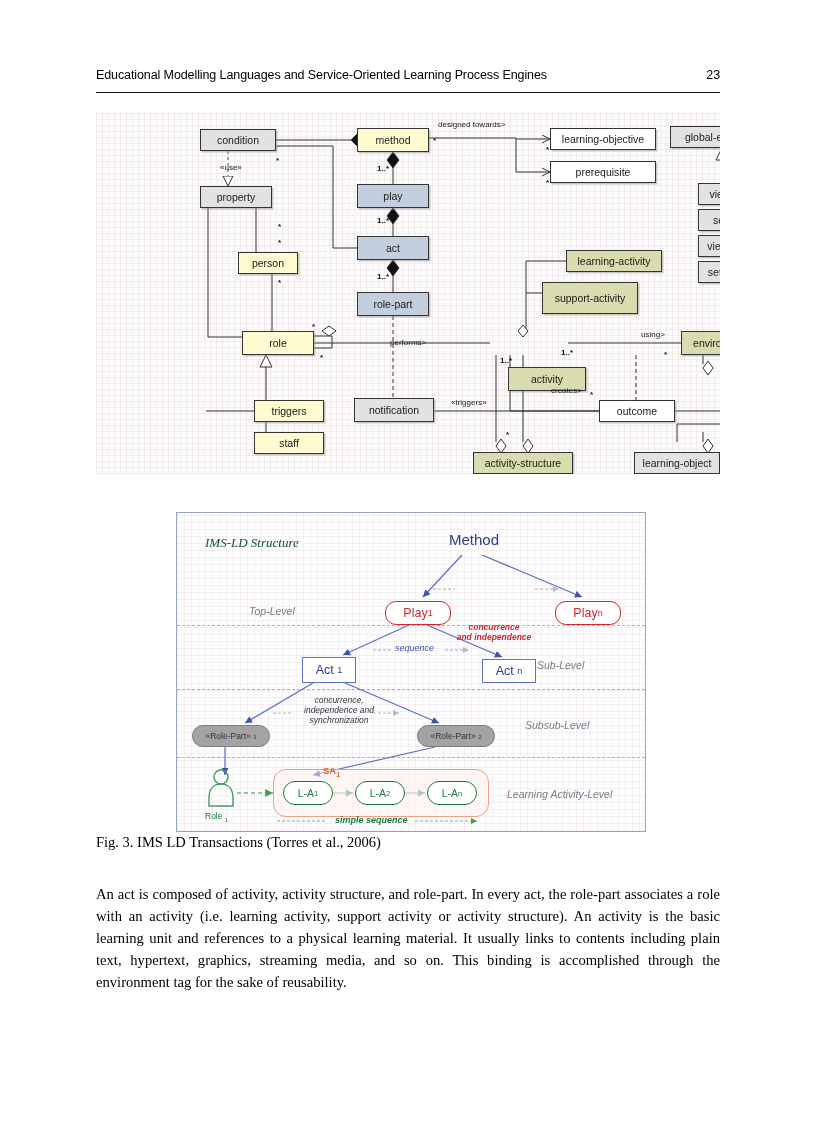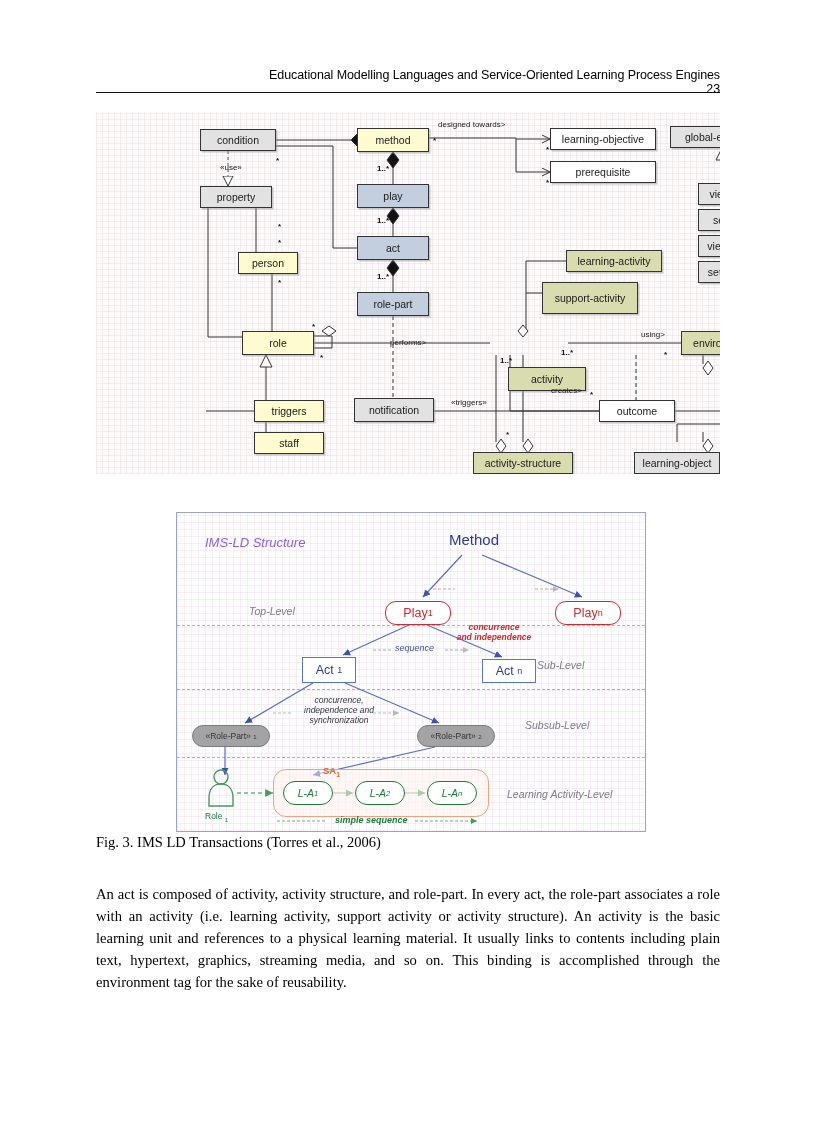--- a/index.html
+++ b/index.html
@@ -16,21 +16,20 @@
   .page { position: absolute; inset: 0; }
 
   
   .header {
     position: absolute;
     left: 96px; top: 68px; width: 624px;
     display: flex; align-items: flex-end; justify-content: space-between;
     font-family: "Liberation Sans", sans-serif;
     font-size: 12.5px;
     letter-spacing: -0.1px;
-    flex-direction: column;
   }
   .header-rule {
     position: absolute;
     left: 96px; top: 92px; width: 624px; height: 0;
     border-top: 1.6px solid #111;
   }
 
   
   .fig2 {
     position: absolute;
@@ -113,24 +112,24 @@
   .level-label {
     position: absolute;
     font-family: "Liberation Sans", sans-serif;
     font-style: italic;
     font-size: 10.5px;
     color: #7c7c86;
     white-space: nowrap;
   }
   .f3-title {
     position: absolute;
-    font-family: Liberation Sans, sans-serif;
+    font-family: Liberation Serif, serif;
     font-style: italic;
     font-size: 13px;
-    color: #8b5cf6;
+    color: #14532d;
   }
   .f3-method {
     position: absolute;
     font-family: "Liberation Sans", sans-serif;
     font-size: 15px;
     color: #2f3a93;
     white-space: nowrap;
   }
   .pill {
     position: absolute;
@@ -171,21 +170,20 @@
     position: absolute;
     box-sizing: border-box;
     border: 1.3px solid #1c7a3c;
     border-radius: 12px;
     background: #ffffff;
     color: #1c7a3c;
     font-family: "Liberation Sans", sans-serif;
     font-size: 10.5px;
     display: flex; align-items: center; justify-content: center;
     white-space: nowrap;
-    font-style: italic;
   }
   .sa-wrap {
     position: absolute;
     box-sizing: border-box;
     border: 1.2px solid #f0a080;
     border-radius: 13px;
     background: rgba(255,243,238,.55);
   }
   .sa-label {
     position: absolute;

